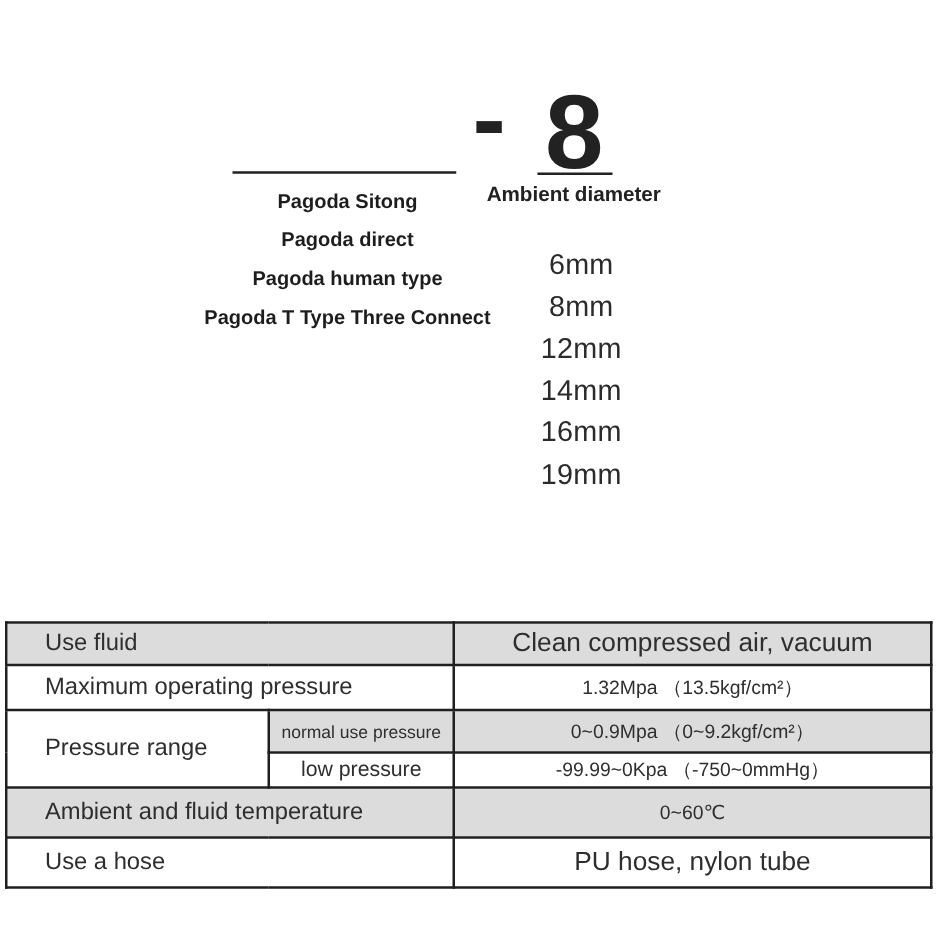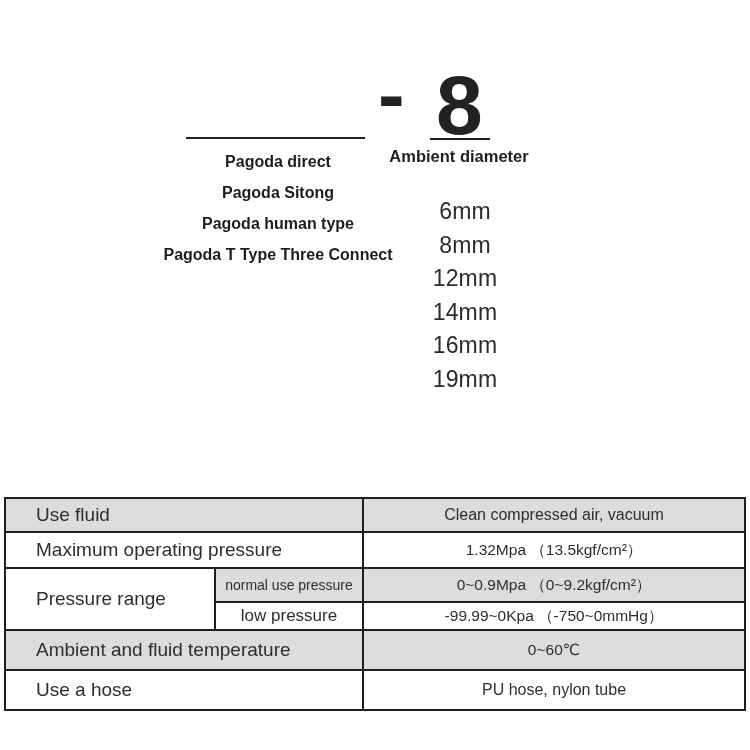--- a/index.html
+++ b/index.html
@@ -78,36 +78,36 @@
     color:var(--ink-soft);
     overflow:hidden;white-space:nowrap;
   }
   td.g{background:var(--row-gray);}
   td.lbl{
     font-size:19px;padding-left:30px;text-align:left;
   }
   td.sub-sm{font-size:14px;text-align:center;margin-top:48px;}
   td.sub{font-size:17px;text-align:center;}
   td.val{font-size:15.5px;text-align:center;}
-  td.val-lg{font-size:16px;text-align:center;}
+  td.val-lg{font-size:21px;text-align:center;}
 </style>
 </head>
 <body>
 
 <div class="page">
 
   <span class="dash">-</span>
   <span class="big-size">8</span>
   <div class="underline underline-types"></div>
   <div class="underline underline-size"></div>
   <div class="size-label">Ambient diameter</div>
 
   <div class="type-list">
+    <div class="item">Pagoda Sitong</div>
     <div class="item">Pagoda direct</div>
-    <div class="item">Pagoda Sitong</div>
     <div class="item">Pagoda human type</div>
     <div class="item">Pagoda T Type Three Connect</div>
   </div>
 
   <div class="dia-list">
     <div class="item">6mm</div>
     <div class="item">8mm</div>
     <div class="item">12mm</div>
     <div class="item">14mm</div>
     <div class="item">16mm</div>

